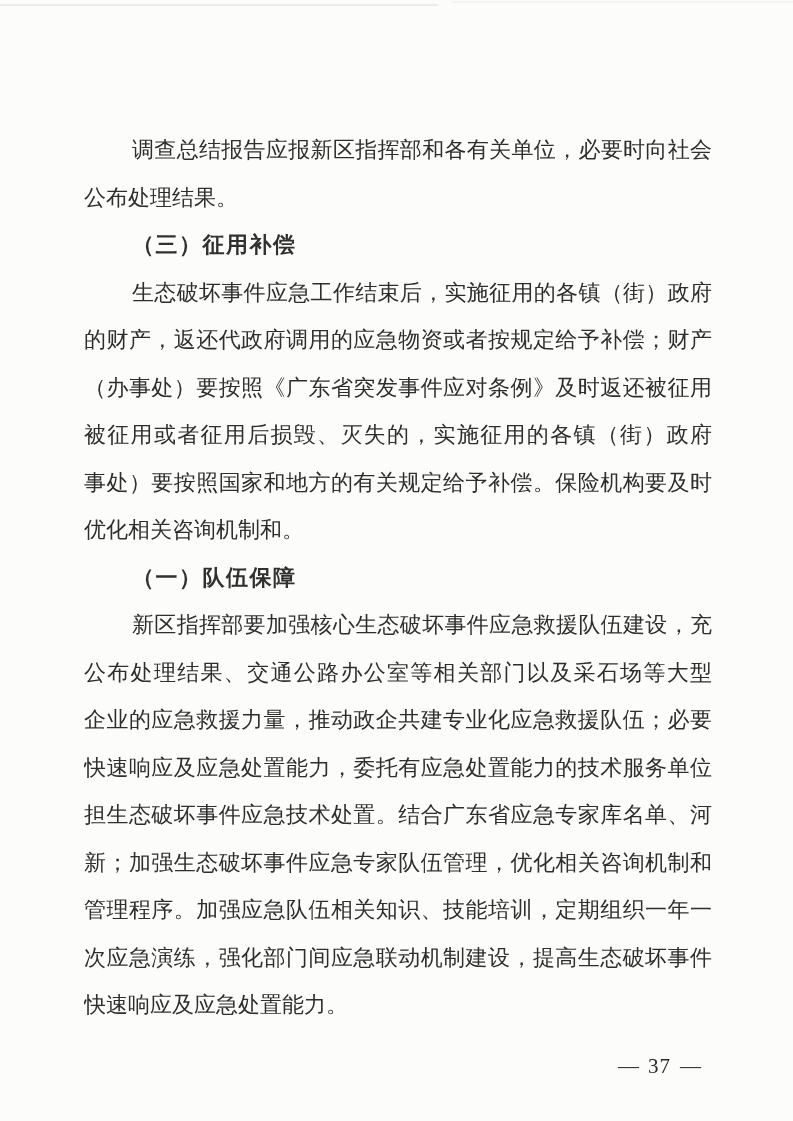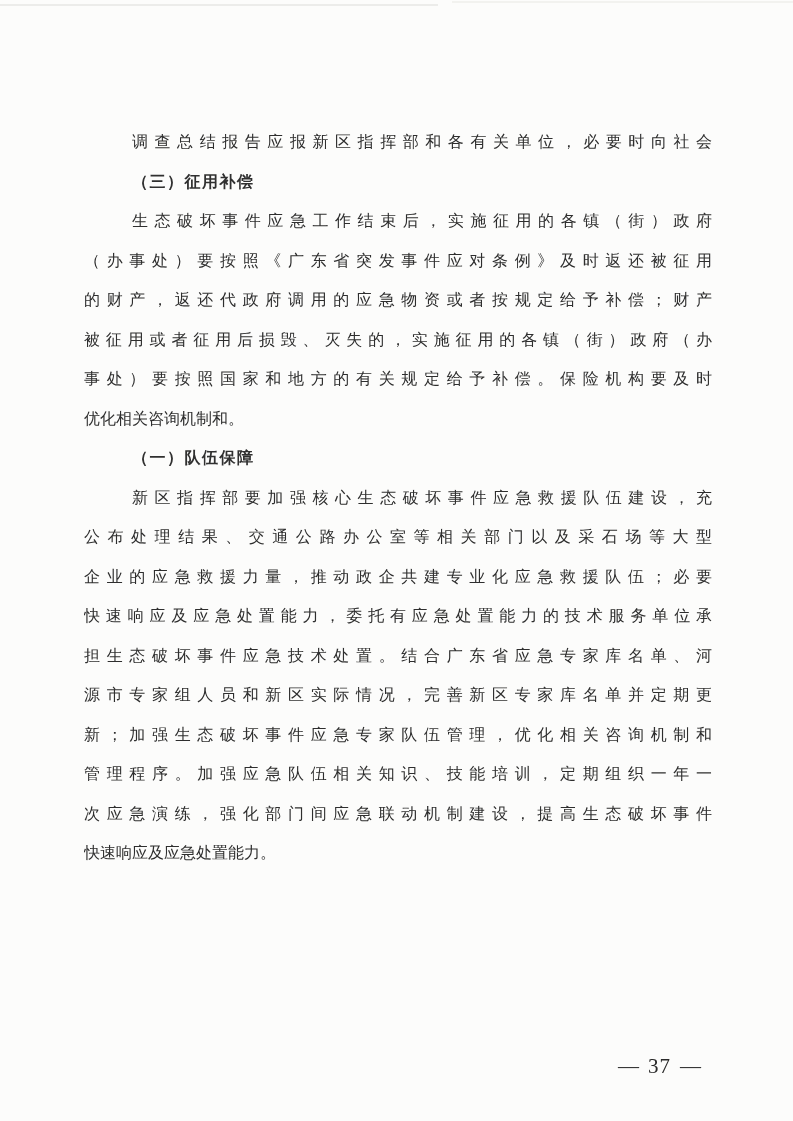--- a/index.html
+++ b/index.html
@@ -21,26 +21,27 @@
   .scan-edge-1 { left: 0; top: 4px; width: 438px; background: #dfdfdc; }
   .scan-edge-2 { left: 452px; top: 1px; width: 341px; background: #e9e9e6; }
 
   .content {
     position: absolute;
     left: 84px;
     top: 122px;
     width: 628px;
   }
   .line {
-    font-size: 16px;
+    font-size: 22px;
     height: 39.5px;
     line-height: 39.5px;
     text-align: justify;
     text-align-last: justify;
     overflow: hidden;
+    margin-top: 8px;
   }
   .line.first { text-indent: 48px; }
   .line.last  { text-align-last: left; }
 
   .para.kaiti .line {
     letter-spacing: 1.5px;
     color: #303030;
     font-weight: bold;
   }
   .para.bold-heading .line {
@@ -68,47 +69,47 @@
 <body>
 
 <div class="page">
 
   <div class="scan-edge scan-edge-1"></div>
   <div class="scan-edge scan-edge-2"></div>
 
   <div class="content">
     <div class="para body">
         <div class="line first">调查总结报告应报新区指挥部和各有关单位，必要时向社会</div>
+        <div class="line last">公布处理结果。</div>
       </div>
 
     <div class="para kaiti">
         <div class="line first last">（三）征用补偿</div>
       </div>
 
     <div class="para body">
         <div class="line first">生态破坏事件应急工作结束后，实施征用的各镇（街）政府</div>
+        <div class="line">的财产，返还代政府调用的应急物资或者按规定给予补偿；财产</div>
         <div class="line">（办事处）要按照《广东省突发事件应对条例》及时返还被征用</div>
-        <div class="line">的财产，返还代政府调用的应急物资或者按规定给予补偿；财产</div>
         <div class="line">被征用或者征用后损毁、灭失的，实施征用的各镇（街）政府（办</div>
         <div class="line">事处）要按照国家和地方的有关规定给予补偿。保险机构要及时</div>
         <div class="line last">优化相关咨询机制和。</div>
       </div>
 
 
     <div class="para kaiti">
         <div class="line first last">（一）队伍保障</div>
       </div>
 
     <div class="para body">
         <div class="line first">新区指挥部要加强核心生态破坏事件应急救援队伍建设，充</div>
         <div class="line">公布处理结果、交通公路办公室等相关部门以及采石场等大型</div>
         <div class="line">企业的应急救援力量，推动政企共建专业化应急救援队伍；必要</div>
         <div class="line">快速响应及应急处置能力，委托有应急处置能力的技术服务单位承</div>
         <div class="line">担生态破坏事件应急技术处置。结合广东省应急专家库名单、河</div>
-        <div class="line">源市专家组人员和新区实际情况，完善新区专家库名单并定期更</div>
         <div class="line">新；加强生态破坏事件应急专家队伍管理，优化相关咨询机制和</div>
         <div class="line">管理程序。加强应急队伍相关知识、技能培训，定期组织一年一</div>
         <div class="line">次应急演练，强化部门间应急联动机制建设，提高生态破坏事件</div>
         <div class="line last">快速响应及应急处置能力。</div>
       </div>
   </div>
 
   <div class="footer">
     <span class="dash">—</span>
     <span class="num">37</span>

